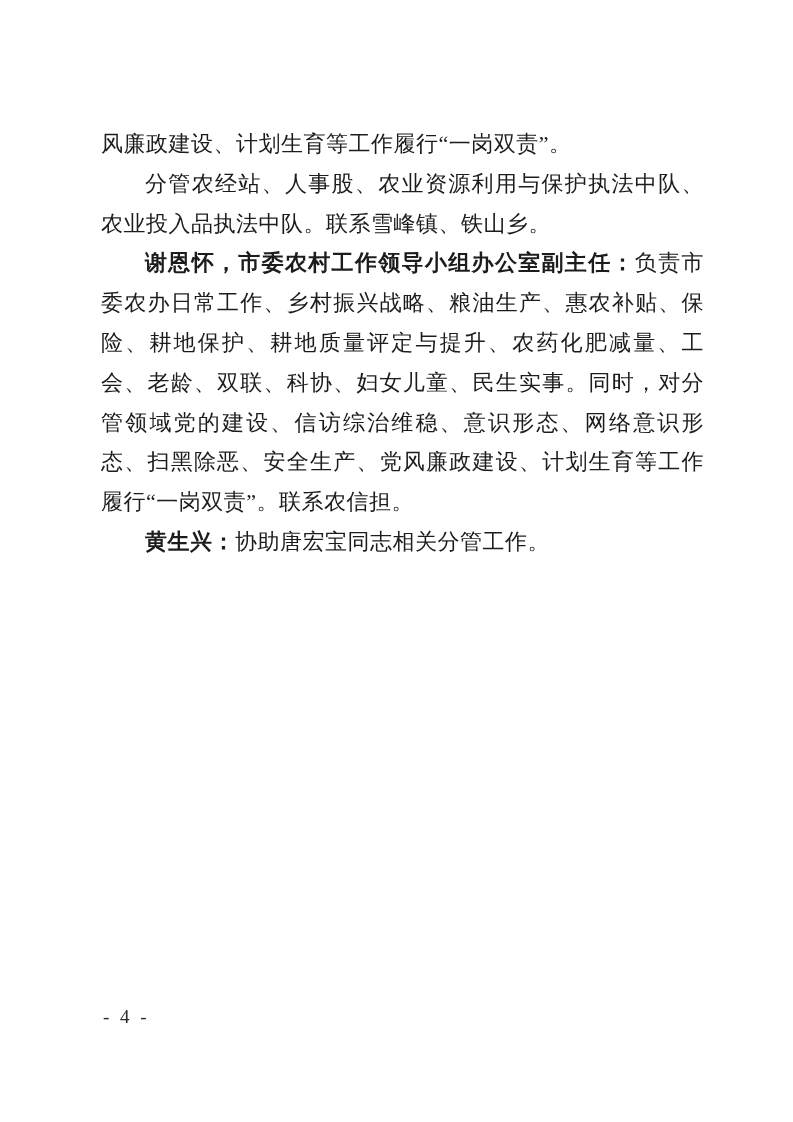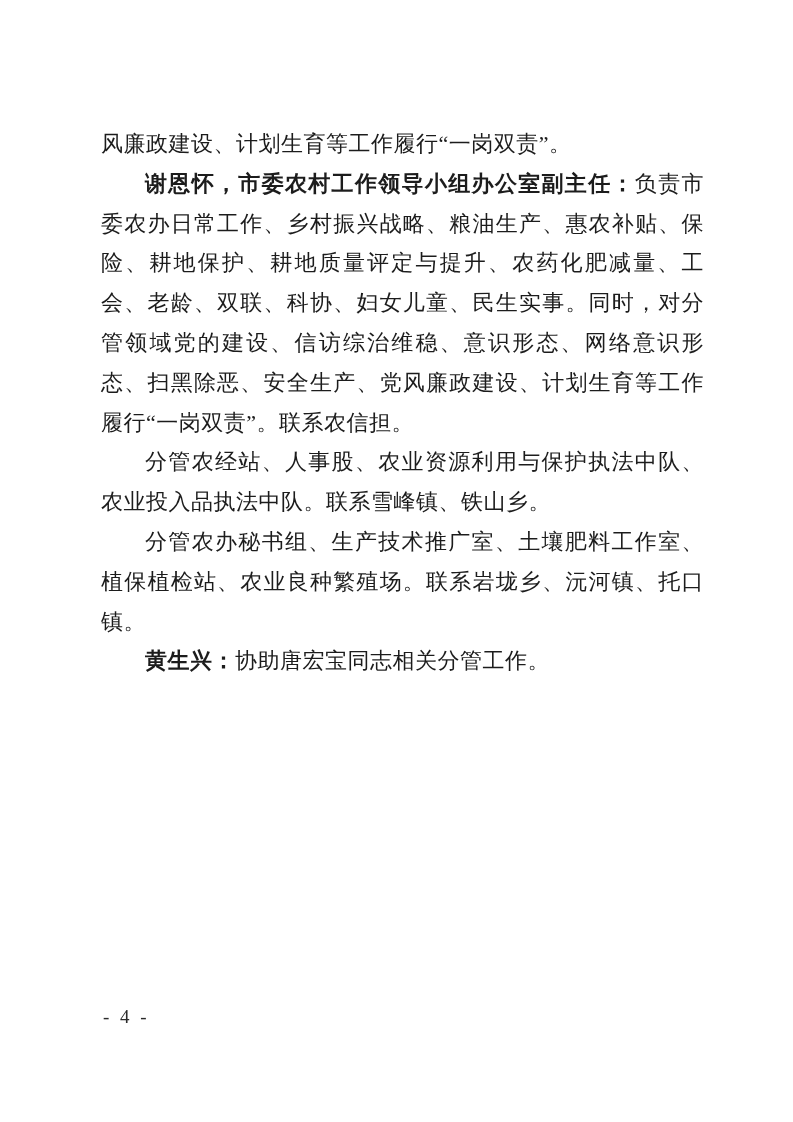--- a/index.html
+++ b/index.html
@@ -41,19 +41,18 @@
     color: #2a2a2a;
     letter-spacing: 3px;
   }
 </style>
 </head>
 <body>
 
 <div class="page">
   <div class="content">
     <p class="para no-indent"><span class="lead"></span><span>风廉政建设、计划生育等工作履行“一岗双责”。</span></p>
+    <p class="para"><span class="lead"></span><span>分管农经站、人事股、农业资源利用与保护执法中队、农业投入品执法中队。联系雪峰镇、铁山乡。</span></p>
     <p class="para"><span class="lead">谢恩怀，市委农村工作领导小组办公室副主任：</span><span>负责市委农办日常工作、乡村振兴战略、粮油生产、惠农补贴、保险、耕地保护、耕地质量评定与提升、农药化肥减量、工会、老龄、双联、科协、妇女儿童、民生实事。同时，对分管领域党的建设、信访综治维稳、意识形态、网络意识形态、扫黑除恶、安全生产、党风廉政建设、计划生育等工作履行“一岗双责”。联系农信担。</span></p>
-    <p class="para"><span class="lead"></span><span>分管农经站、人事股、农业资源利用与保护执法中队、农业投入品执法中队。联系雪峰镇、铁山乡。</span></p>
-    <p class="para"><span class="lead"></span><span>分管农办秘书组、生产技术推广室、土壤肥料工作室、植保植检站、农业良种繁殖场。联系岩垅乡、沅河镇、托口镇。</span></p>
     <p class="para"><span class="lead">黄生兴：</span><span>协助唐宏宝同志相关分管工作。</span></p>
   </div>
   <div class="footer">- 4 -</div>
 </div>
 
 </body></html>

